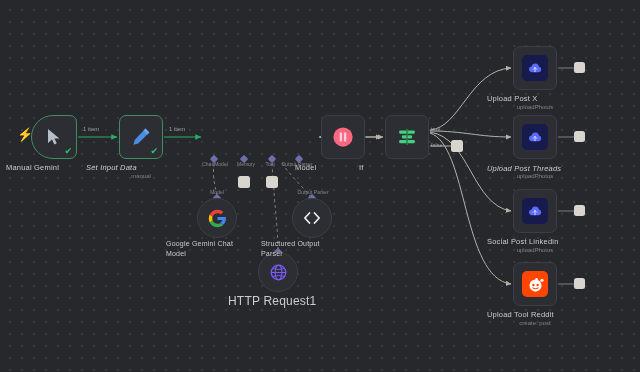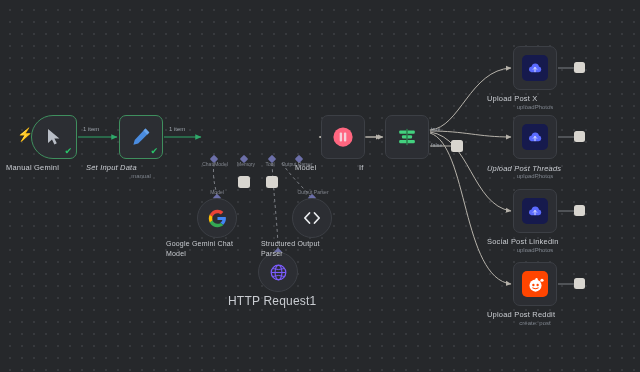--- a/index.html
+++ b/index.html
@@ -310,19 +310,19 @@
         <circle cx="20.2" cy="6.6" r="2" fill="#ffffff"></circle>
         <path d="M13.3 5.6 L14.6 11.2" stroke="#ffffff" stroke-width="1" fill="none"></path>
         <circle cx="13.3" cy="5.3" r="1.5" fill="#ffffff"></circle>
         <circle cx="9.3" cy="12.6" r="1.5" fill="#ff4500"></circle>
         <circle cx="14.7" cy="12.6" r="1.5" fill="#ff4500"></circle>
         <path d="M8.6 16.2 Q12 18.4 15.4 16.2" stroke="#ff4500" stroke-width="1.3" fill="none" stroke-linecap="round"></path>
       </svg>
     </div>
   </div>
   <div class="stub" style="left:574px; top:278px;"></div>
-  <div class="caption" style="left:487px; top:310px; width:96px;">Upload Post Reddit</div>
+  <div class="caption" style="left:487px; top:310px; width:96px;">Upload Tool Reddit</div>
   <div class="subcaption" style="left:487px; top:320px; width:96px;">create: post</div>
 
   <div class="wire-label" style="left:83px; top:126px;">1 item</div>
   <div class="wire-label" style="left:169px; top:126px;">1 item</div>
 
 </div>
 
 </body></html>

